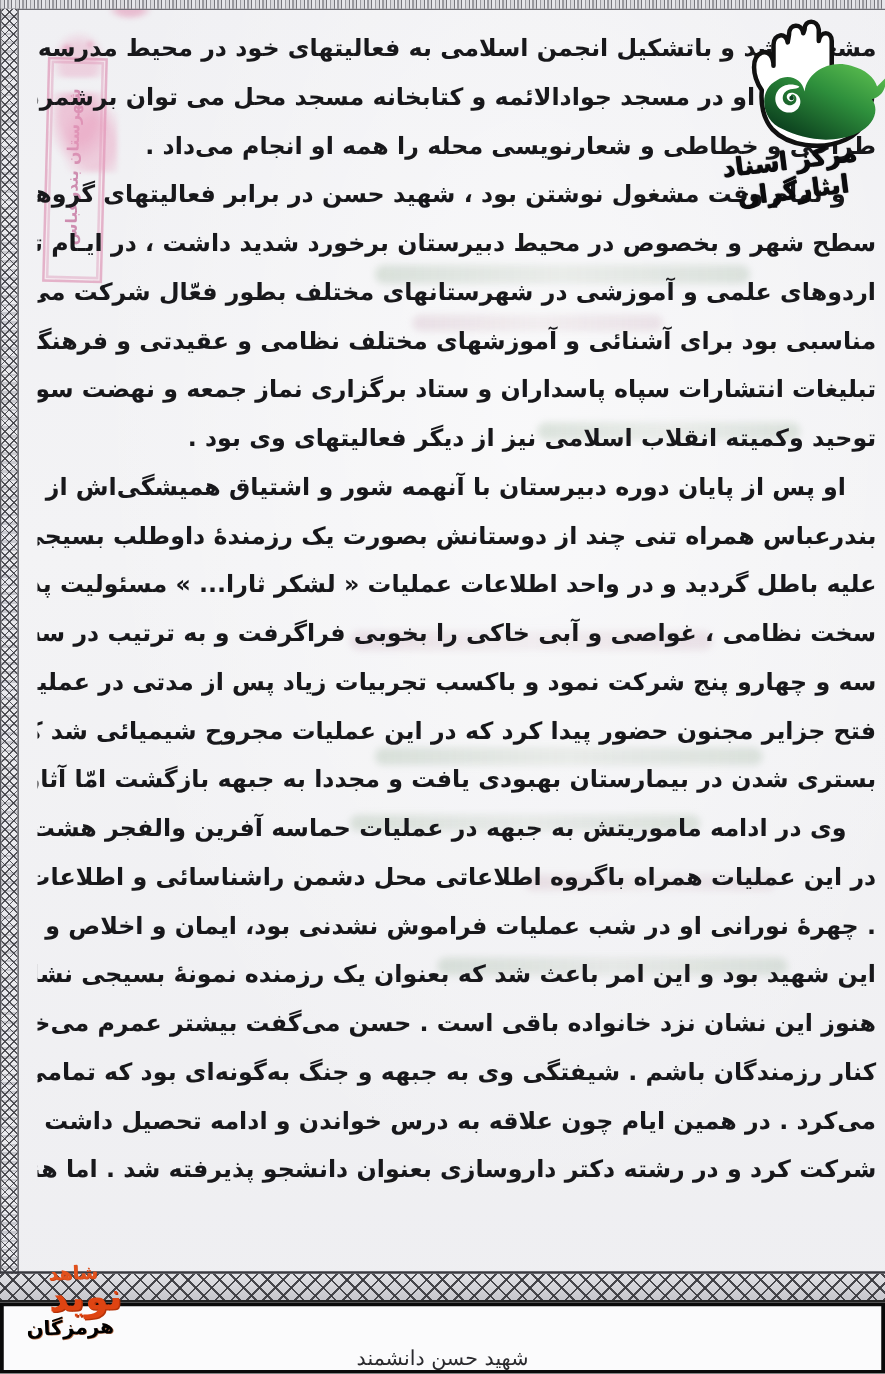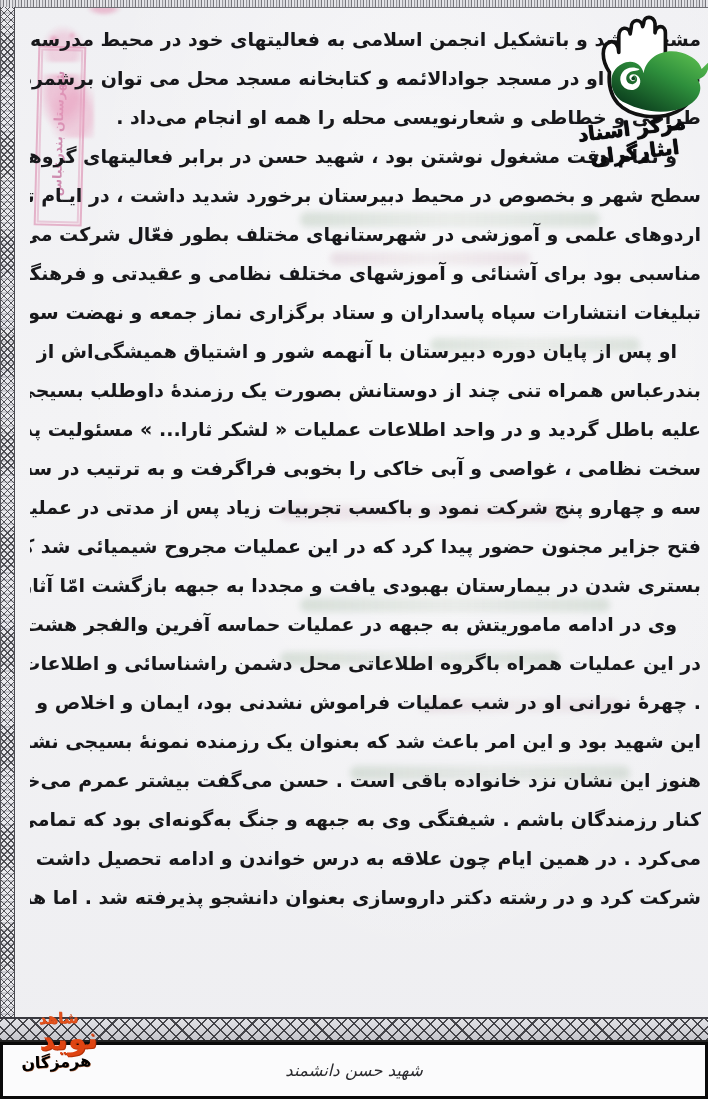--- a/index.html
+++ b/index.html
@@ -63,21 +63,21 @@
     background:radial-gradient(ellipse at 50% 50%,rgba(226,140,175,.5) 0 35%,rgba(0,0,0,0) 70%);}
   
   .logo{position:absolute;top:4px;right:-4px;width:160px;height:150px;z-index:3;}
   .logo svg{position:absolute;top:4px;right:2px;}
   .logo-title{position:absolute;top:112px;right:0;width:158px;direction:rtl;
     font-size:20px;font-weight:900;color:#0c0c0e;transform:rotate(-7deg);
     text-shadow:0 0 1px #0c0c0e,0.5px 0.5px 0 #0c0c0e;letter-spacing:-1px;text-align:center;}
   
   .caption-box{position:absolute;left:0;right:0;bottom:0;height:57px;z-index:4;
     background:#fbfbfc;border:3px solid #0a0a0a;box-sizing:border-box;
-    display:flex;align-items:center;justify-content:center;font-style:italic;}
+    display:flex;align-items:flex-end;justify-content:center;}
   .caption{direction:rtl;font-size:16.5px;color:#2a2a2e;letter-spacing:1px;}
   
   .watermark{position:absolute;left:4px;bottom:-4px;width:130px;height:92px;z-index:6;
     transform:rotate(-2deg);direction:rtl;text-align:center;pointer-events:none;}
   .wm-top{font-size:15px;font-weight:900;color:#e2511c;line-height:14px;margin-right:18px;
     text-shadow:0.5px 0.5px 0 #c43e10;}
   .wm-big{font-size:30px;font-weight:900;color:#df4412;line-height:28px;
     text-shadow:1px 1px 0 #b53208;}
   .wm-sub{font-size:16px;font-weight:900;color:#ef935;line-height:18px;margin-right:26px;
     text-shadow:0.5px 0.5px 0 rgba(160,70,20,.8),-0.5px -0.5px 0 rgba(255,255,255,.6);}
@@ -108,20 +108,21 @@
         <div class="line">مشغول شد و باتشکیل انجمن اسلامی به فعالیتهای خود در محیط مدرسه ادامه داد ، از</div>
         <div class="line">فعالیتهای او در مسجد جوادالائمه و کتابخانه مسجد محل می توان برشمرد ، کـارهای</div>
         <div class="line short">طراحی و خطاطی و شعارنویسی محله را همه او انجام می‌داد .</div>
       </div>
       <div class="para">
         <div class="line">و تمام وقت مشغول نوشتن بود ، شهید حسن در برابر فعالیتهای گروهکهاو ملحدین و منافقین در</div>
         <div class="line">سطح شهر و بخصوص در محیط دبیرستان برخورد شدید داشت ، در ایـام تـعطیلات تـابستانی در</div>
         <div class="line">اردوهای علمی و آموزشی در شهرستانهای مختلف بطور فعّال شرکت می کرد و این اردوها زمینهٔ</div>
         <div class="line">مناسبی بود برای آشنائی و آموزشهای مختلف نظامی و عقیدتی و فرهنگی و تبلیغی در واحد بسیج و</div>
         <div class="line">تبلیغات انتشارات سپاه پاسداران و ستاد برگزاری نماز جمعه و نهضت سواد آموزی وگروه هـنری</div>
+        <div class="line short">توحید وکمیته انقلاب اسلامی نیز از دیگر فعالیتهای وی بود .</div>
       </div>
       <div class="para">
         <div class="line">او پس از پایان دوره دبیرستان با آنهمه شور و اشتیاق همیشگی‌اش از بسـیج سـپاه پـاسداران</div>
         <div class="line">بندرعباس همراه تنی چند از دوستانش بصورت یک رزمندهٔ داوطلب بسیجی راهی جبهه های حق</div>
         <div class="line">علیه باطل گردید و در واحد اطلاعات عملیات « لشکر ثارا... » مسئولیت پذیرفت . وی آموزشهای</div>
         <div class="line">سخت نظامی ، غواصی و آبی خاکی را بخوبی فراگرفت و به ترتیب در سه عملیات ظفرمند والفجر</div>
         <div class="line">سه و چهارو پنج شرکت نمود و باکسب تجربیات زیاد پس از مدتی در عملیات افتخار آفرین خیبر و</div>
         <div class="line">فتح جزایر مجنون حضور پیدا کرد که در این عملیات مجروح شیمیائی شد کـه پس از مـعالجات و</div>
         <div class="line">بستری شدن در بیمارستان بهبودی یافت و مجددا به جبهه بازگشت امّا آثار شیمیائی در چـهرهٔ او</div>
       </div>

